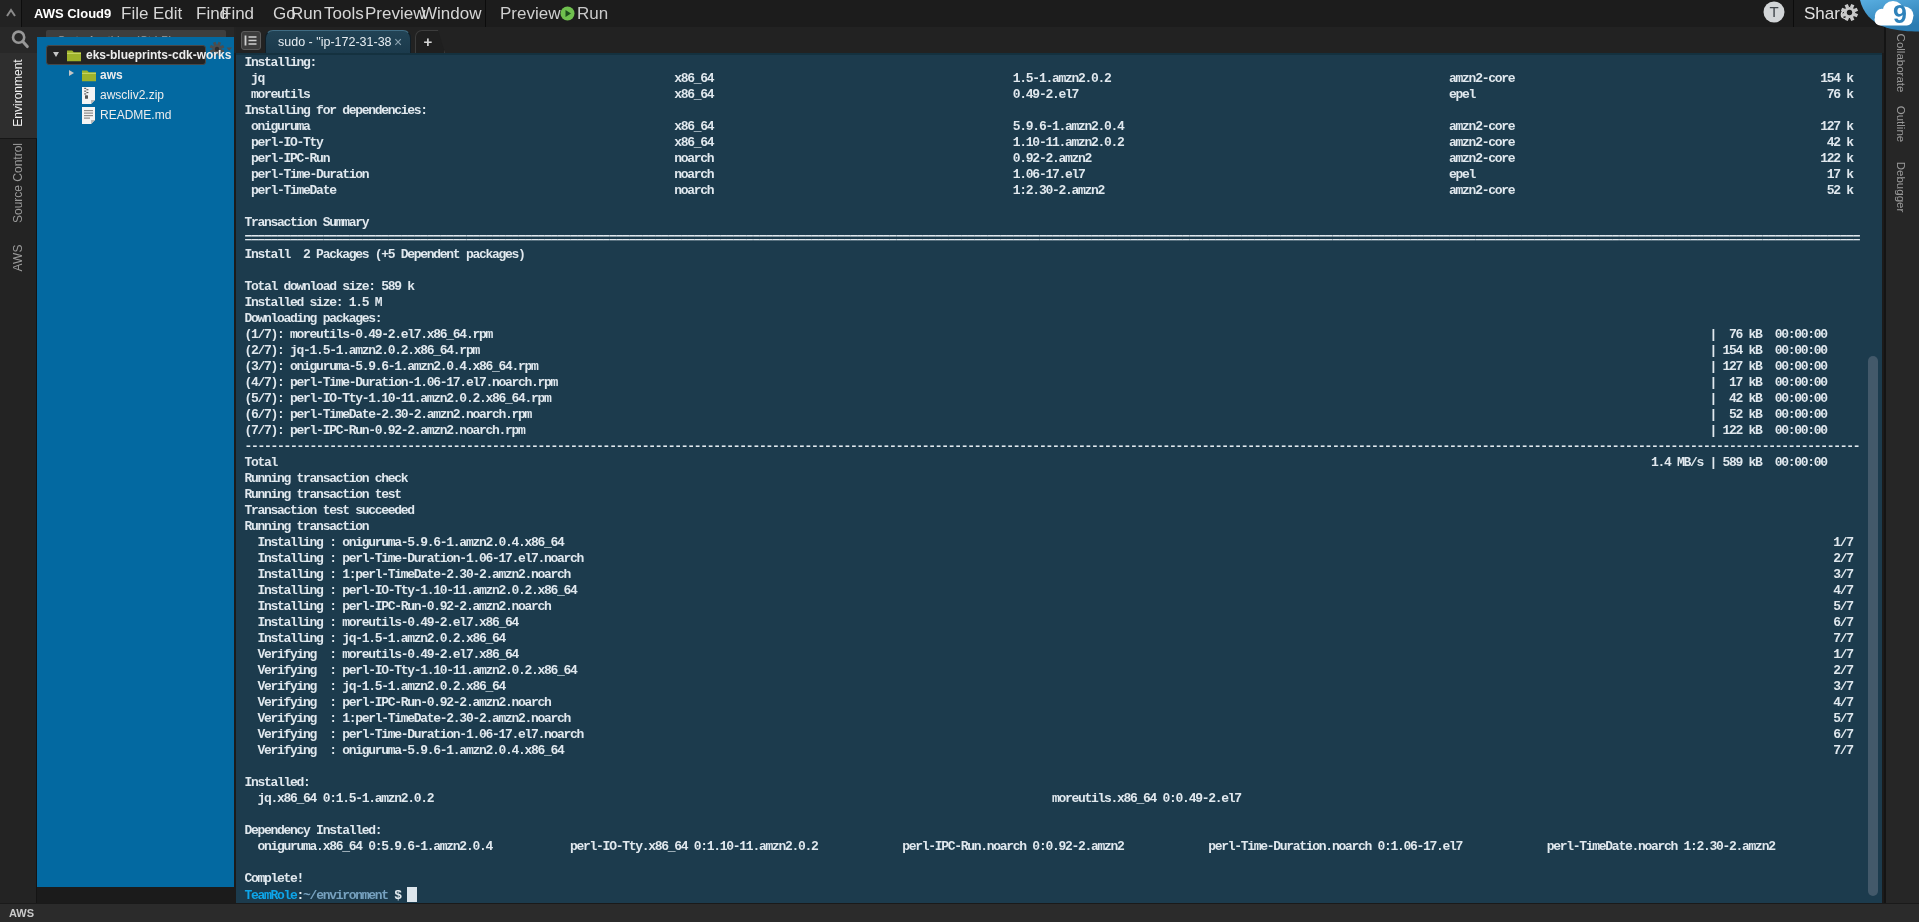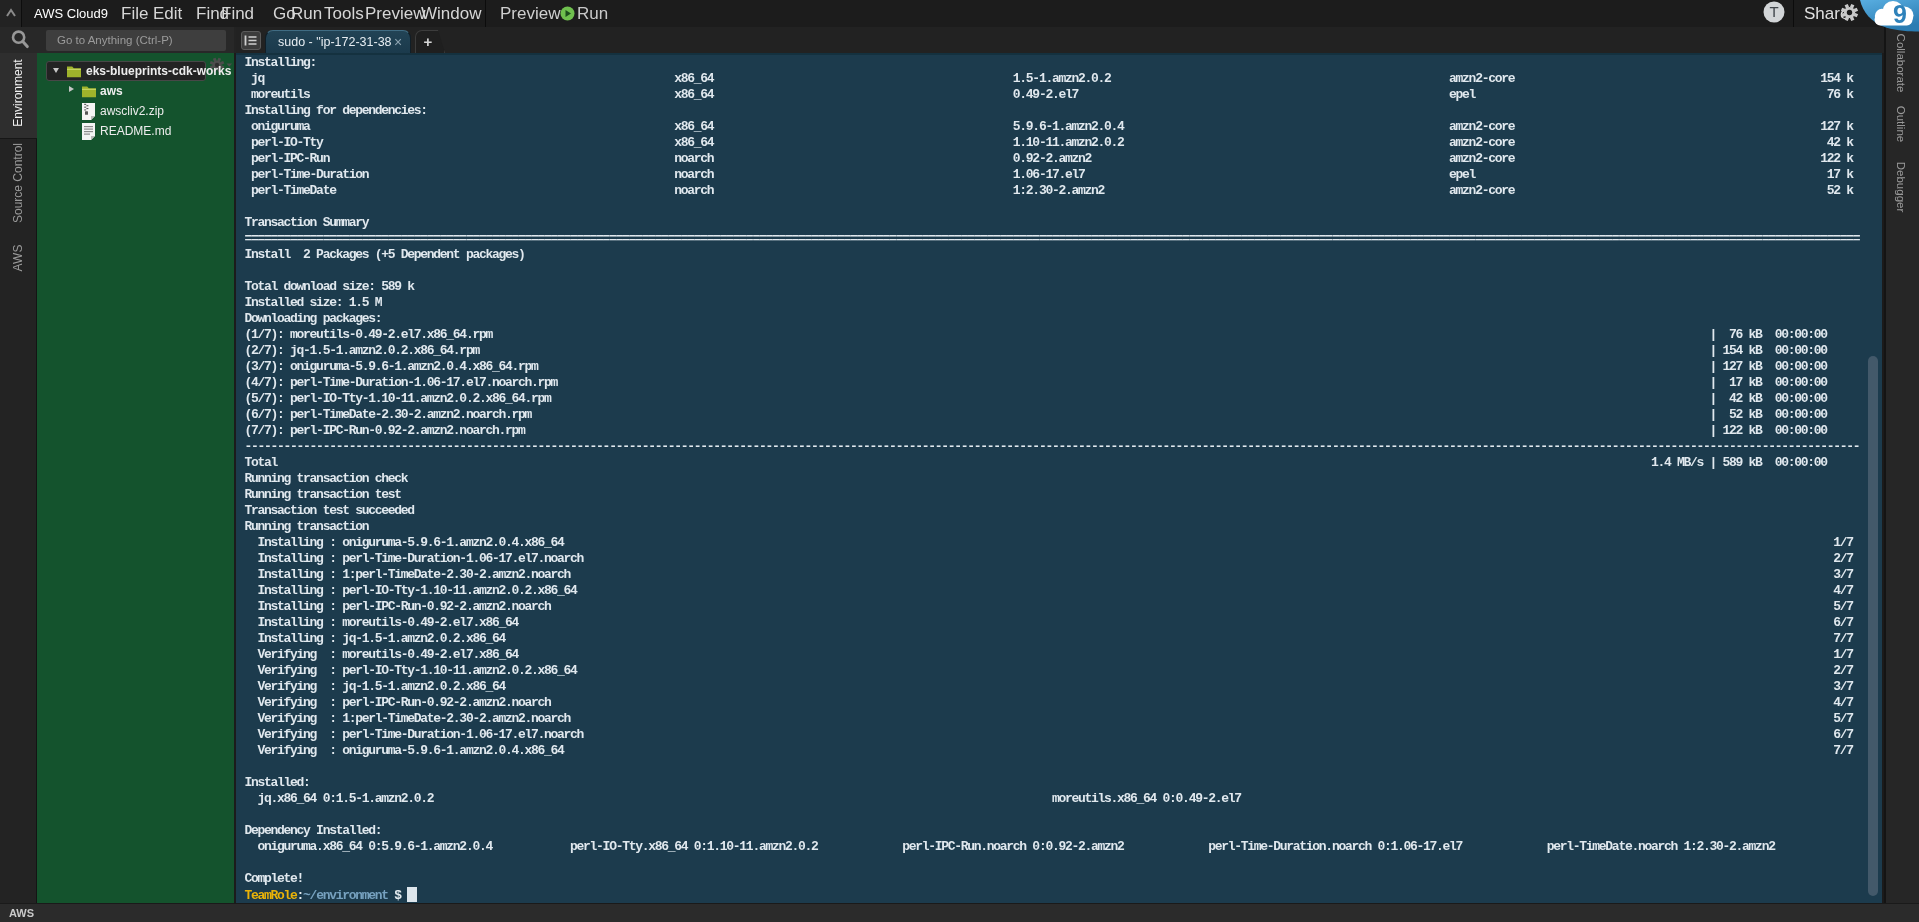--- a/index.html
+++ b/index.html
@@ -2,37 +2,37 @@
 <html><head><meta charset="utf-8"><style>
 *{margin:0;padding:0;box-sizing:border-box}
 html,body{width:1919px;height:922px;overflow:hidden;background:#1b1b1b;font-family:"Liberation Sans",sans-serif}
 .abs{position:absolute}
 #menubar{position:absolute;left:0;top:0;width:1919px;height:27px;background:#1c1c1c}
 #menubar .mi{position:absolute;top:0;height:27px;line-height:27px;color:#d6d6d6;font-size:17px}
 #cornerbox{position:absolute;left:0;top:0;width:22px;height:27px;background:#232323;border-right:1px solid #0d0d0d}
 #row2{position:absolute;left:0;top:27px;width:1919px;height:26px;background:#232323}
 #searcharea{position:absolute;left:0;top:27px;width:234px;height:26px;background:#282828}
 #searchbox{position:absolute;left:46px;top:30px;width:180px;height:21px;background:#3e3e3e;border-radius:2px;color:#9b9b9b;font-size:11.5px;line-height:21px;padding-left:11px}
-#treepanel{position:absolute;left:37px;top:53px;width:197px;height:850px;background:#14532d;overflow:hidden}
+#treepanel{position:absolute;left:37px;top:37px;width:197px;height:850px;background:#0369a1;overflow:hidden}
 #leftstrip{position:absolute;left:0;top:53px;width:37px;height:850px;background:#232323;border-right:1px solid #141414}
 #envtab{position:absolute;left:0;top:53px;width:37px;height:86px;background:#2e2e2e;border-bottom:1px solid #161616}
 .vtext{white-space:nowrap;color:#9a9a9a;font-size:12px}
 #terminal{position:absolute;left:236px;top:53px;width:1646px;height:850px;background:#1c3b4d;border-top:2px solid #14313f}
 #rightstrip{position:absolute;left:1884px;top:27px;width:35px;height:876px;background:#262626;border-left:2px solid #141414}
 #statusbar{position:absolute;left:0;top:903px;width:1919px;height:19px;background:#2b2b2b;border-top:1px solid #1a1a1a}
 #tabbar{position:absolute;left:236px;top:27px;width:1648px;height:26px;background:#222222}
 pre#tt{position:absolute;left:244.5px;top:55.2px;font-family:"Liberation Mono",monospace;font-weight:700;font-size:13px;line-height:16px;letter-spacing:-1.29px;color:#e0e8ee}
 .trow{position:absolute;left:0;height:20px;color:#ededed;font-size:12px;line-height:20px;white-space:nowrap}
 </style></head><body>
 
 <div id="menubar">
   <div id="cornerbox"><svg width="22" height="27">
         <path d="M7 16 L11 10 L15 16" fill="none" stroke="#8a8a8a" stroke-width="2"></path>
       </svg></div>
-  <div class="mi" style="left:34px;font-weight:400;color:#fff;font-size:13px">AWS Cloud9</div>
+  <div class="mi" style="left:34px;font-weight:700;color:#fff;font-size:13px">AWS Cloud9</div>
   <div class="mi" style="left:121px">File</div>
   <div class="mi" style="left:153px">Edit</div>
   <div class="mi" style="left:196px">Find</div>
   <div class="mi" style="left:221px">Find</div>
   <div class="mi" style="left:273px">Go</div>
   <div class="mi" style="left:291px">Run</div>
   <div class="mi" style="left:324px">Tools</div>
   <div class="mi" style="left:365px">Preview</div>
   <div class="mi" style="left:421px">Window</div>
   <div style="position:absolute;left:485px;top:0;width:1px;height:27px;background:#0c0c0c"></div>
@@ -209,21 +209,21 @@
   Verifying  : perl-Time-Duration-1.06-17.el7.noarch                                                                                                                                                                                                6/7
   Verifying  : oniguruma-5.9.6-1.amzn2.0.4.x86_64                                                                                                                                                                                                   7/7
 
 Installed:
   jq.x86_64 0:1.5-1.amzn2.0.2                                                                                               moreutils.x86_64 0:0.49-2.el7
 
 Dependency Installed:
   oniguruma.x86_64 0:5.9.6-1.amzn2.0.4            perl-IO-Tty.x86_64 0:1.10-11.amzn2.0.2             perl-IPC-Run.noarch 0:0.92-2.amzn2             perl-Time-Duration.noarch 0:1.06-17.el7             perl-TimeDate.noarch 1:2.30-2.amzn2
 
 Complete!
-<span style="color:#eab308">TeamRole</span><span style="color:#e5ecf0">:</span><span style="color:#76a1bf">~/environment</span><span style="color:#e5ecf0"> $ </span><span style="display:inline-block;width:9.5px;height:15px;background:#dde6ec;vertical-align:-3px"></span></pre>
+<span style="color:#0ea5e9">TeamRole</span><span style="color:#e5ecf0">:</span><span style="color:#76a1bf">~/environment</span><span style="color:#e5ecf0"> $ </span><span style="display:inline-block;width:9.5px;height:15px;background:#dde6ec;vertical-align:-3px"></span></pre>
 <div style="position:absolute;left:1867.5px;top:356px;width:10px;height:540px;background:#43596a;border-radius:5px"></div>
 
 <div id="rightstrip"></div>
 <div class="abs" style="left:1901px;top:62.5px;width:0;height:0">
     <div class="vtext" style="position:absolute;transform:translate(-50%,-50%) rotate(90deg);font-size:11.5px">Collaborate</div>
   </div>
 <div class="abs" style="left:1901px;top:124px;width:0;height:0">
     <div class="vtext" style="position:absolute;transform:translate(-50%,-50%) rotate(90deg);font-size:11.5px">Outline</div>
   </div>
 <div class="abs" style="left:1901px;top:187px;width:0;height:0">

